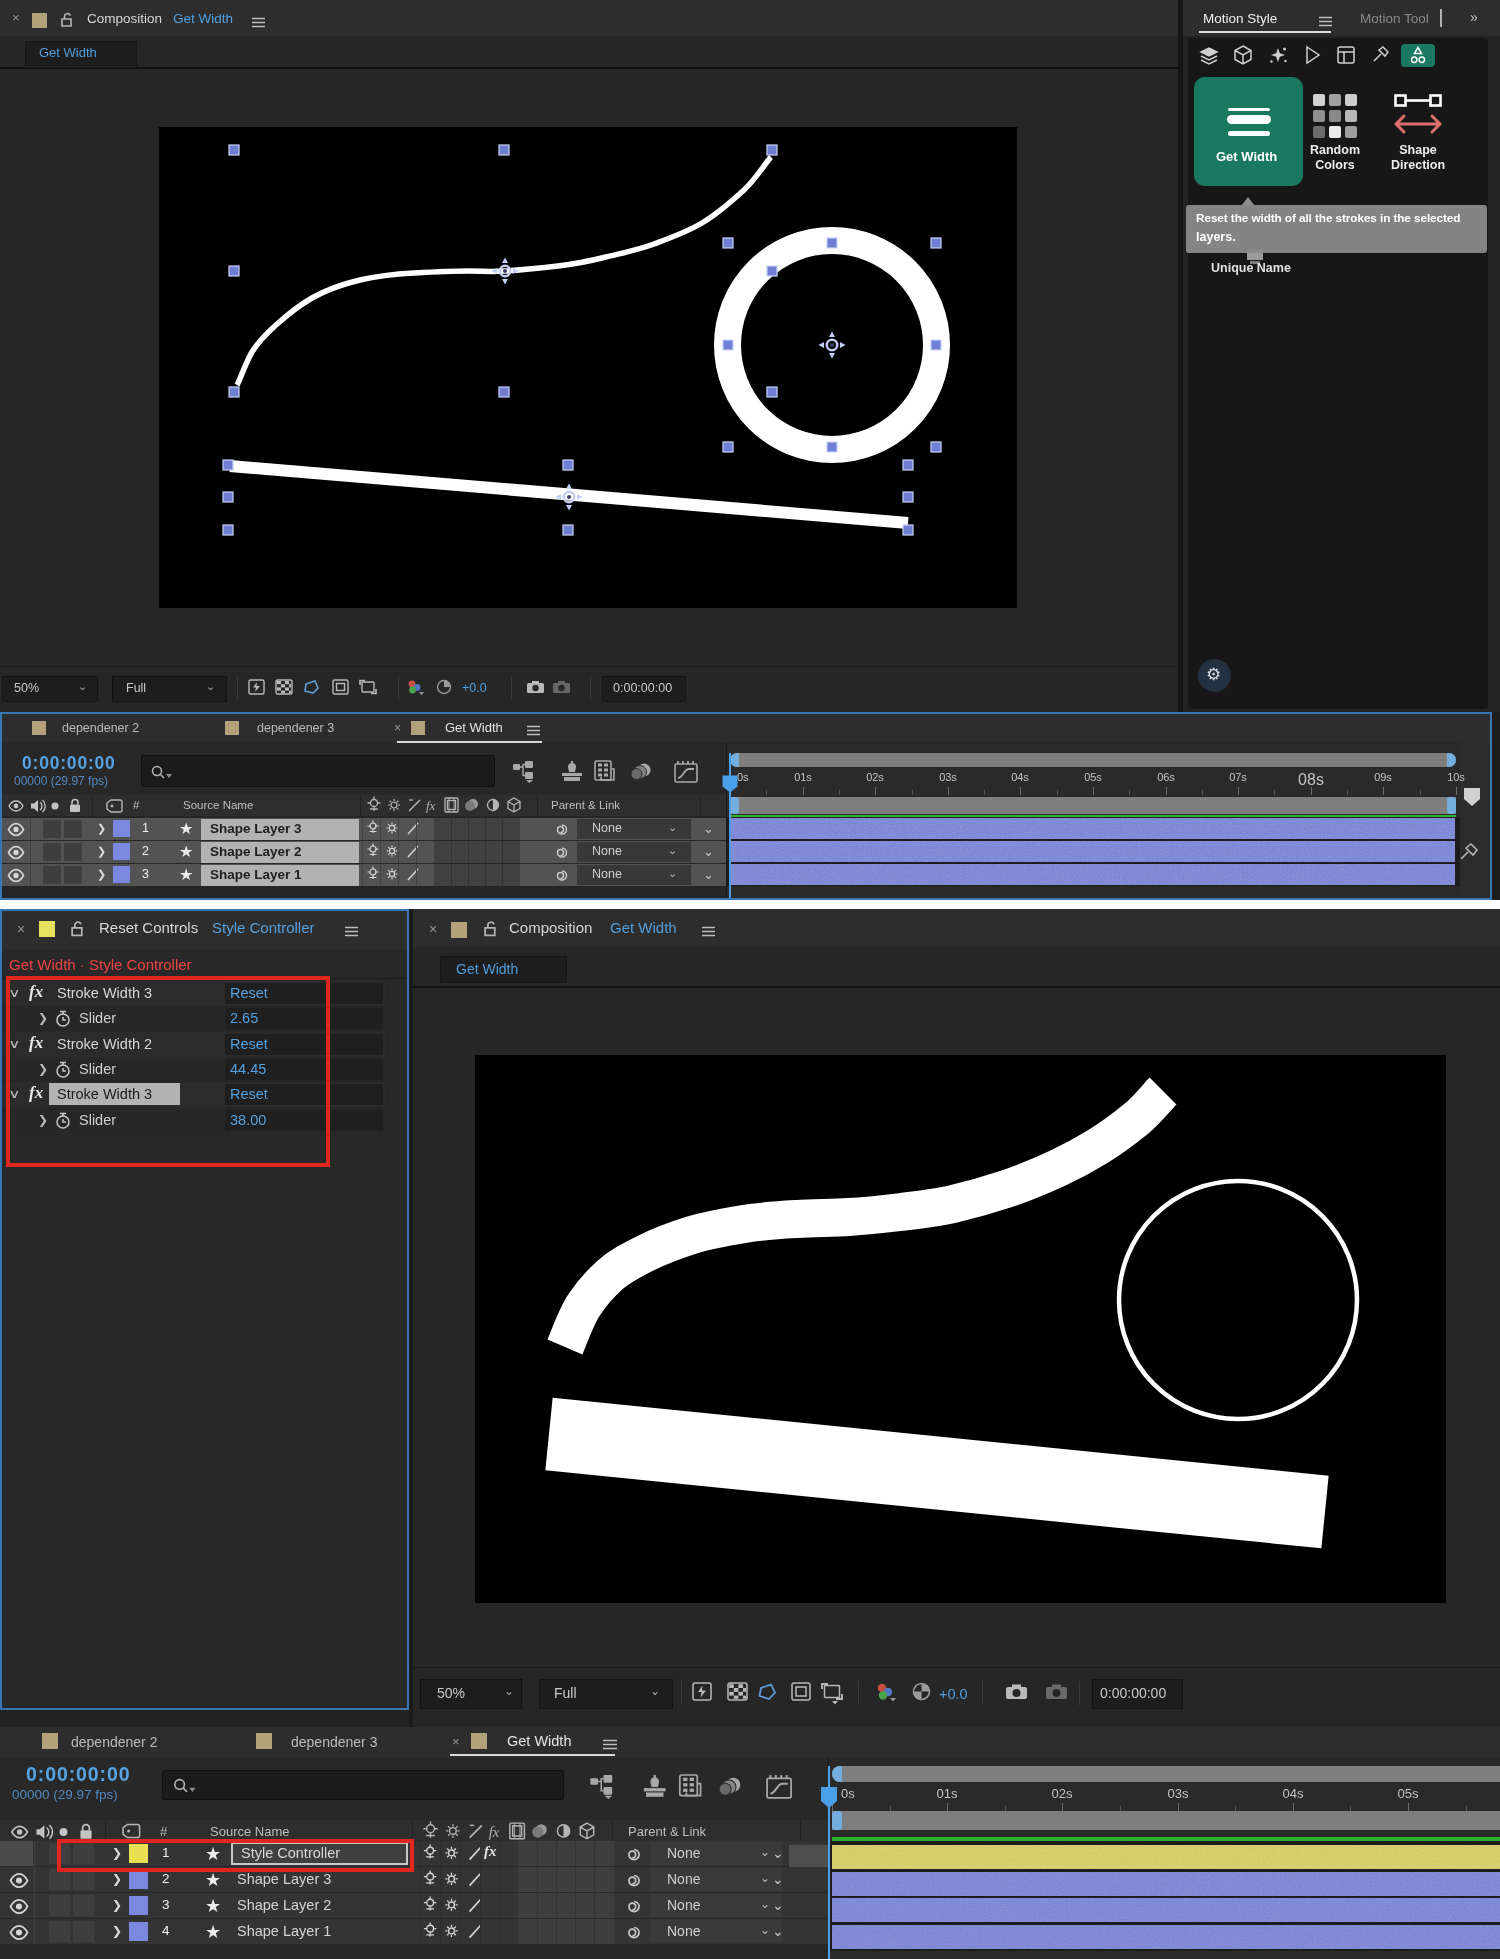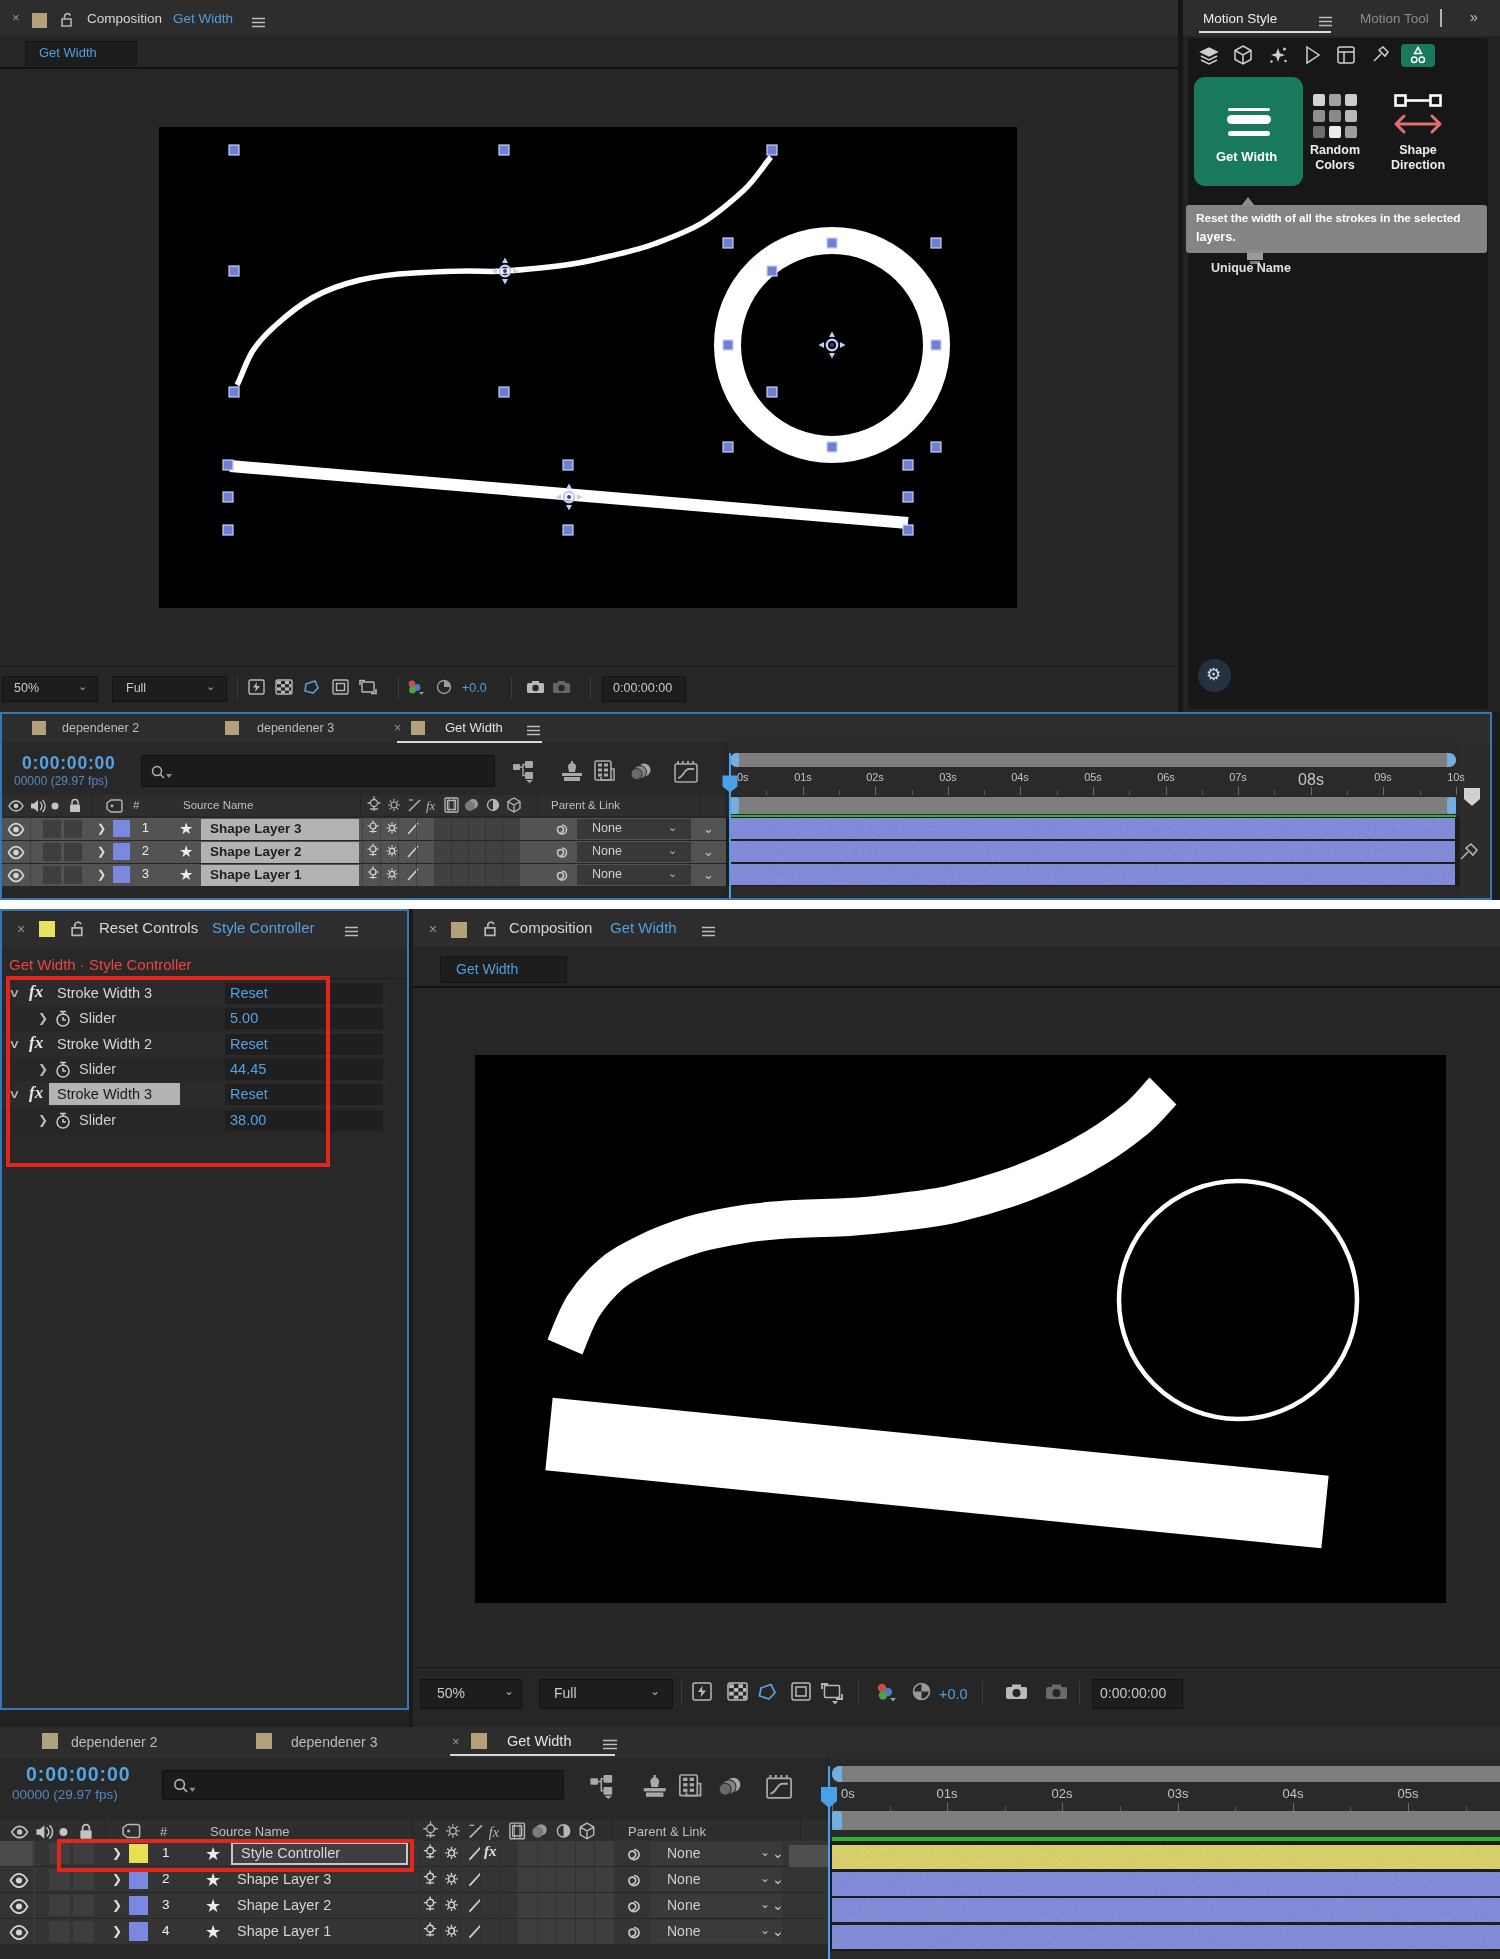--- a/index.html
+++ b/index.html
@@ -602,21 +602,21 @@
 <div class="a" style="left:2px;top:1006px;width:383px;height:25px;background:#272727;"></div>
 <div class="a" style="left:225px;top:1008px;width:158px;height:21px;background:#1f1f1f;"></div>
 <div class="txt" style="left:38px;top:1011px;font-size:12px;color:#b9b9b9;">❯</div>
 <svg class="a" style="left:55px;top:1009px" width="16" height="19" viewBox="0 0 16 19">
     <g fill="none" stroke="#c9c9c9" stroke-width="1.5">
       <circle cx="8" cy="11" r="6"></circle>
       <path d="M5,2.5 h6 M8,2.5 V5 M8,8 v3 h3"></path>
     </g>
   </svg>
 <div class="txt" style="left:79px;top:1010px;font-size:14.5px;color:#cfcfcf;">Slider</div>
-<div class="txt" style="left:230px;top:1010px;font-size:14.5px;color:#55a1e0;">5.00</div>
+<div class="txt" style="left:230px;top:1010px;font-size:14.5px;color:#55a1e0;">2.65</div>
 <div class="a" style="left:2px;top:1032px;width:383px;height:25px;background:#2b2b2b;"></div>
 <div class="a" style="left:225px;top:1034px;width:158px;height:21px;background:#1f1f1f;"></div>
 <div class="txt" style="left:10px;top:1037px;font-size:12px;color:#b9b9b9;transform:scaleX(1.4);">∨</div>
 <div class="txt" style="left:29px;top:1033px;font-size:17px;font-style:italic;color:#e8e8e8;font-family:'Liberation Serif';"><b>fx</b></div>
 <div class="txt" style="left:57px;top:1036px;font-size:14.5px;color:#d6d6d6;">Stroke Width 2</div>
 <div class="txt" style="left:230px;top:1036px;font-size:14.5px;color:#55a1e0;">Reset</div>
 <div class="a" style="left:2px;top:1057px;width:383px;height:25px;background:#272727;"></div>
 <div class="a" style="left:225px;top:1059px;width:158px;height:21px;background:#1f1f1f;"></div>
 <div class="txt" style="left:38px;top:1062px;font-size:12px;color:#b9b9b9;">❯</div>
 <svg class="a" style="left:55px;top:1060px" width="16" height="19" viewBox="0 0 16 19">

